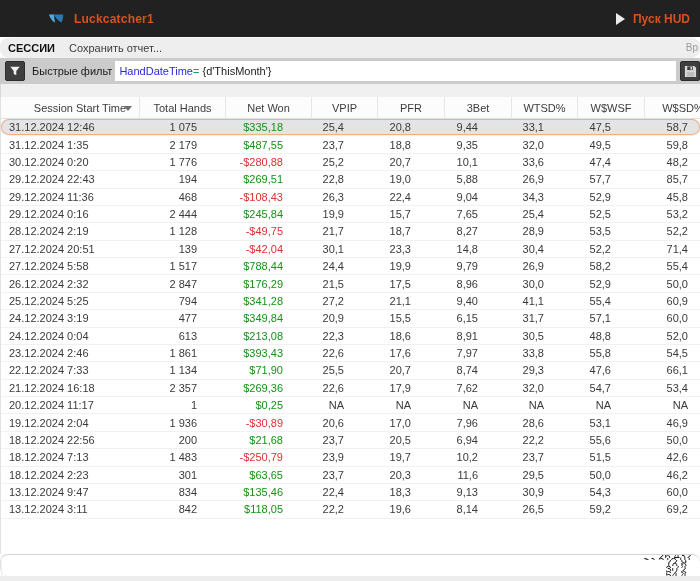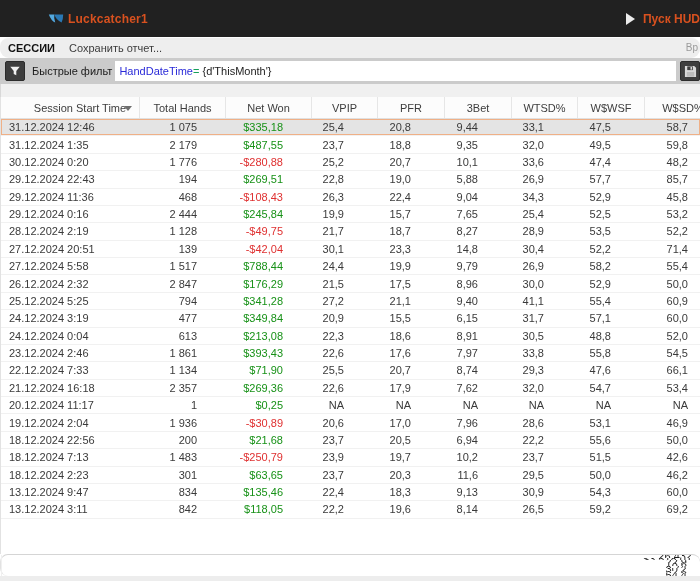--- a/index.html
+++ b/index.html
@@ -2,24 +2,24 @@
 <html><head>
 <meta charset="utf-8">
 <style>
   * { margin:0; padding:0; box-sizing:border-box; }
   html,body { width:700px; height:581px; overflow:hidden; }
   body { font-family:"Liberation Sans", sans-serif; background:#f0f0f0; }
   .app { width:700px; height:581px; display:flex; flex-direction:column; background:#fff; }
 
   
   .titlebar { height:37px; background:#212121; display:flex; align-items:center; flex:none; }
-  .logo-wrap { display:flex; align-items:center; gap:4px; margin-left:48px; }
+  .logo-wrap { display:flex; align-items:center; gap:10px; margin-left:48px; }
   .logo-ico { width:16px; height:11px; display:block; }
   .app-name { color:#d8511f; font-size:12px; font-weight:bold; letter-spacing:.2px; }
-  .hud-wrap { margin-left:auto; display:flex; align-items:center; gap:8px; cursor:pointer; }
+  .hud-wrap { margin-left:auto; margin-right:10px; display:flex; align-items:center; gap:8px; cursor:pointer; }
   .play-tri { width:0; height:0; border-top:6px solid transparent; border-bottom:6px solid transparent; border-left:9px solid #ececec; }
   .hud-label { color:#d8511f; font-size:12px; font-weight:bold; }
 
   
   .subbar { height:21px; background:#eeeeee; display:flex; align-items:center; flex:none; position:relative; border-top:1px solid #fbfbfb; overflow:hidden;border-radius:9px; }
   .page-title { font-size:11px; font-weight:bold; color:#111; margin-left:8px; }
   .save-report { font-size:11px; color:#3c3c3c; margin-left:14px; cursor:pointer; }
   .cropped-label { position:absolute; right:2px; top:4px; font-size:10px; color:#9a9a9a; white-space:nowrap; }
 
   
@@ -38,21 +38,21 @@
 
   
   .grid { --cols:118px 86px 86px 66px 67px 67px 66px 67px 77px; flex:none; border-left:1px solid #e2e2e2; }
   .grid-header { display:grid; grid-template-columns:var(--cols); height:22px; background:#fcfcfc; border-bottom:1px solid #e0e0e0;padding-left:20px; }
   .hc { font-size:11px; color:#3d3d3d; display:flex; align-items:center; justify-content:center; border-left:1px solid #e6e6e6; position:relative; cursor:pointer; }
   .hc:first-child { border-left:none; }
   .sort-tri { position:absolute; right:7px; top:9px; width:0; height:0; border-left:4px solid transparent; border-right:4px solid transparent; border-top:5px solid #6d6d6d; }
 
   .grid-body { height:400px; overflow:hidden; background:#fff; }
   .row { display:grid; grid-template-columns:var(--cols); height:17.39px; border-bottom:1px solid #f1f1f1; cursor:default; }
-  .row.selected { background:#e4e4e4; box-shadow:inset 0 0 0 1px #efb087; }
+  .row.selected { background:#e4e4e4; box-shadow:inset 0 0 0 1px #efb087;border-radius:8px; }
   .cell { font-size:11px; color:#3a3a3a; display:flex; align-items:center; overflow:hidden; white-space:nowrap; }
   .c-left { justify-content:flex-start; padding-left:8px; }
   .c-num { justify-content:flex-end; padding-right:8px; }
   .c-stat { justify-content:flex-end; padding-right:13px; }
   .pos { color:#179117; }
   .neg { color:#df3030; }
 
   .spacer { flex:1; background:#fff; border-left:1px solid #e2e2e2; }
 
   .totals-row { display:grid; grid-template-columns:var(--cols); height:22px; flex:none; background:#fff; border-top:1px solid #d5d5d5; border-left:1px solid #e2e2e2;border-radius:8px; }

